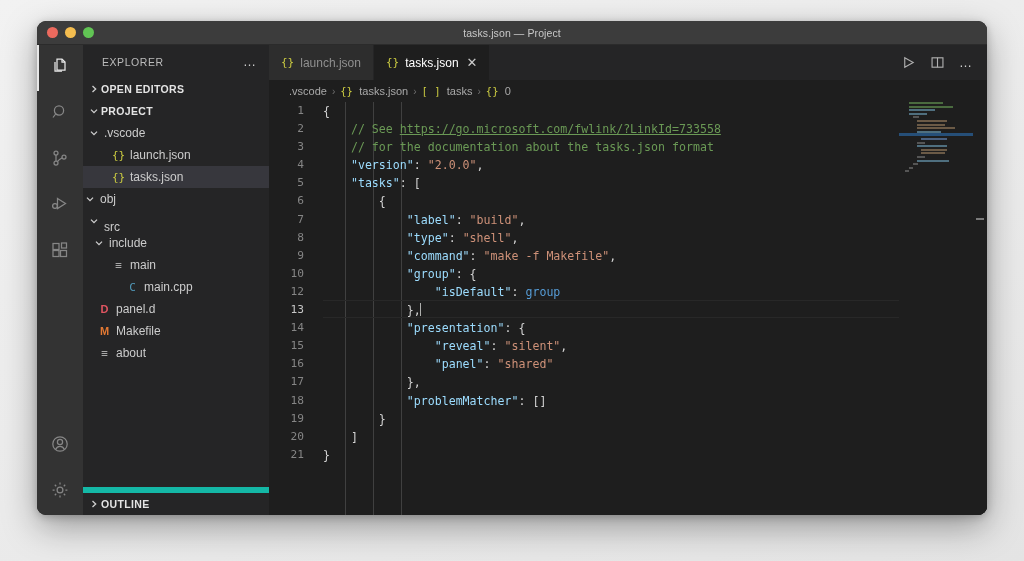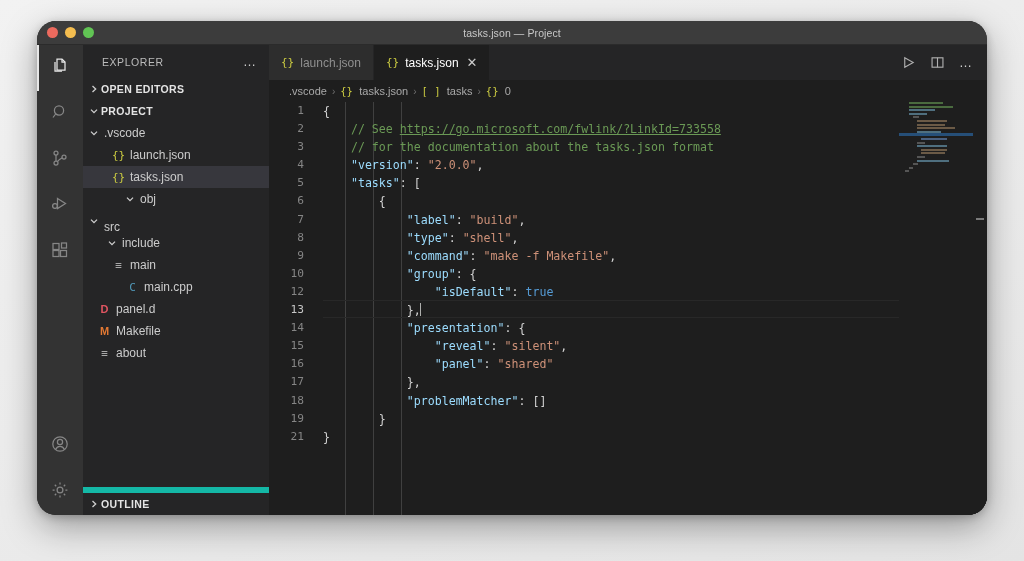--- a/index.html
+++ b/index.html
@@ -13,21 +13,21 @@
     position: relative;
     width: 1024px; height: 561px;
     background: linear-gradient(160deg,#f2f2f2 0%,#ebebeb 55%,#e4e4e4 100%);
   }
 
   
   .window {
     position: absolute;
     left: 37px; top: 21px;
     width: 950px; height: 494px;
-    border-radius: 19px;
+    border-radius: 9px;
     overflow: hidden;
     background: #1e1e1e;
     box-shadow: 0 12px 34px rgba(0,0,0,.34), 0 2px 8px rgba(0,0,0,.22);
   }
 
   
   .titlebar {
     height: 24px; background: #3c3c3c;
     display: flex; align-items: center;
     position: relative;
@@ -296,37 +296,37 @@
               <span style="margin-left: 4px;">.vscode</span>
             </div>
             <div class="row" style="padding-left: 18px;">
               <span class="ficon json" style="margin-left: 9px;">{}</span>
               <span>launch.json</span>
             </div>
             <div class="row sel" style="padding-left: 18px;">
               <span class="ficon json" style="margin-left: 9px;">{}</span>
               <span>tasks.json</span>
             </div>
-            <div class="row" style=" margin-left: 40px;">
+            <div class="row" style="">
               <span class="twisty">
                 <svg width="10" height="10" viewBox="0 0 10 10">
                   <path d="M2 3.6l3 3 3-3"></path>
                 </svg>
               </span>
               <span style="margin-left: 4px;">obj</span>
             </div>
             <div class="row" style="padding-left: 4px;">
               <span class="twisty">
                 <svg width="10" height="10" viewBox="0 0 10 10">
                   <path d="M2 3.6l3 3 3-3"></path>
                 </svg>
               </span>
               <span style="margin-left: 4px; margin-top: 12px;">src</span>
             </div>
-            <div class="row" style="padding-left: 22px;">
+            <div class="row" style="padding-left: 9px;">
               <span class="twisty">
                 <svg width="10" height="10" viewBox="0 0 10 10">
                   <path d="M2 3.6l3 3 3-3"></path>
                 </svg>
               </span>
               <span style="margin-left: 4px;">include</span>
             </div>
             <div class="row" style="padding-left: 18px;">
               <span class="ficon plain" style="margin-left: 9px;">≡</span>
               <span>main</span>
@@ -440,21 +440,21 @@
               <div class="cline">
                 <div class="gutter">9</div>
                 <div class="ctext"><span class="p">            </span><span class="k">"command"</span><span class="p">: </span><span class="s">"make -f Makefile"</span><span class="p">,</span></div>
               </div>
               <div class="cline">
                 <div class="gutter">10</div>
                 <div class="ctext"><span class="p">            </span><span class="k">"group"</span><span class="p">: {</span></div>
               </div>
               <div class="cline">
                 <div class="gutter">12</div>
-                <div class="ctext"><span class="p">                </span><span class="k">"isDefault"</span><span class="p">: </span><span class="b">true</span></div>
+                <div class="ctext"><span class="p">                </span><span class="k">"isDefault"</span><span class="p">: </span><span class="b">group</span></div>
               </div>
               <div class="cline active">
                 <div class="gutter">13</div>
                 <div class="ctext"><span class="p">            },</span><span class="cursor"></span></div>
               </div>
               <div class="cline">
                 <div class="gutter">14</div>
                 <div class="ctext"><span class="p">            </span><span class="k">"presentation"</span><span class="p">: {</span></div>
               </div>
               <div class="cline">
@@ -469,20 +469,24 @@
                 <div class="gutter">17</div>
                 <div class="ctext"><span class="p">            },</span></div>
               </div>
               <div class="cline">
                 <div class="gutter">18</div>
                 <div class="ctext"><span class="p">            </span><span class="k">"problemMatcher"</span><span class="p">: []</span></div>
               </div>
               <div class="cline">
                 <div class="gutter">19</div>
                 <div class="ctext"><span class="p">        }</span></div>
+              </div>
+              <div class="cline">
+                <div class="gutter">20</div>
+                <div class="ctext"><span class="p">    ]</span></div>
               </div>
               <div class="cline">
                 <div class="gutter">21</div>
                 <div class="ctext"><span class="p">}</span></div>
               </div>
             </div>
           <div class="minimap" id="minimap">
               <div class="mm-line" style="width: 34px; margin-left: 10px; background: rgb(74, 107, 63);"></div>
               <div class="mm-line" style="width: 44px; margin-left: 10px; background: rgb(74, 107, 63);"></div>
               <div class="mm-line" style="width: 26px; margin-left: 10px; background: rgb(79, 111, 127);"></div>

